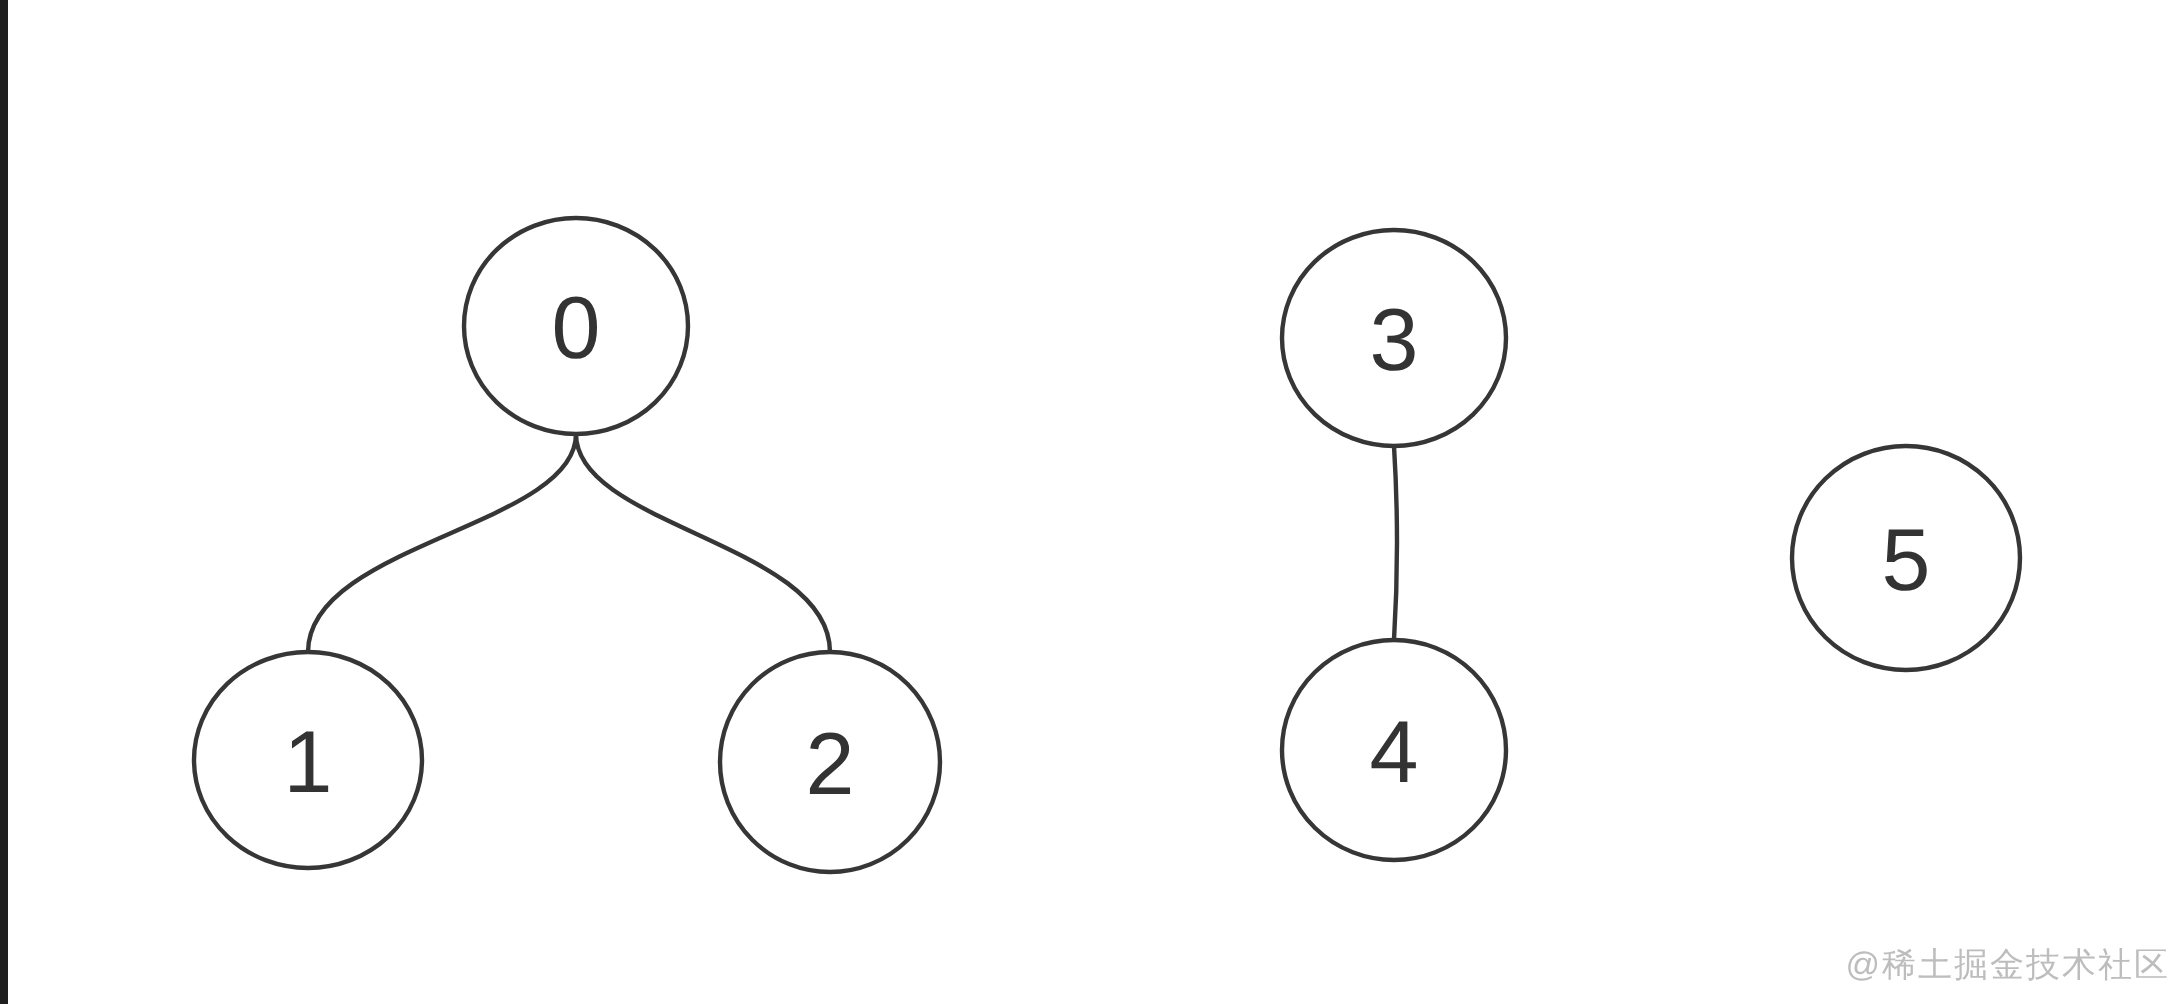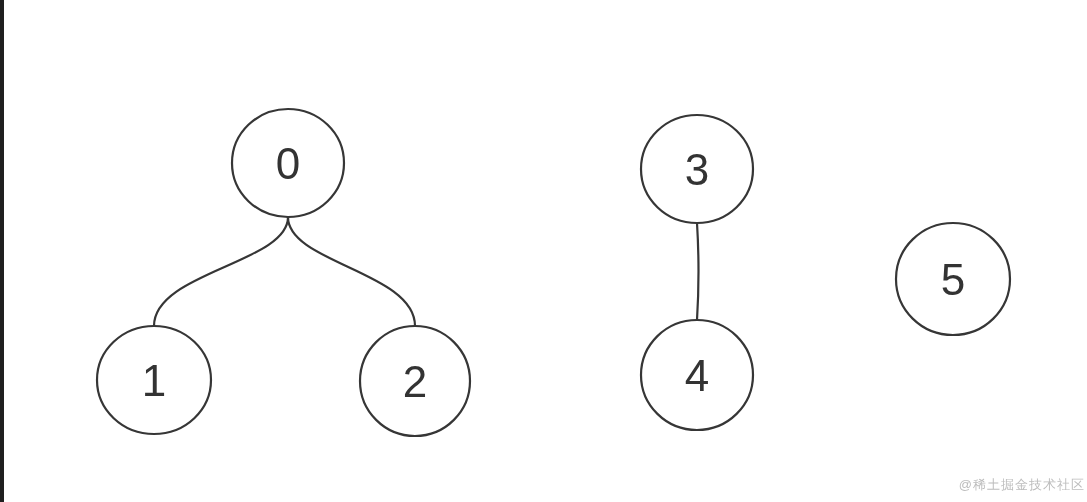--- a/index.html
+++ b/index.html
@@ -47,21 +47,21 @@
   .node-label {
     font-family: "Liberation Sans", sans-serif;
     font-size: 44px;
     fill: var(--label, #333333);
     text-anchor: middle;
   }
   .watermark {
     position: absolute;
     right: 2px;
     bottom: 8px;
-    font-size: 13px;
+    font-size: 17px;
     letter-spacing: 1px;
     color: var(--watermark, #bdbdbd);
     user-select: none;
     white-space: nowrap;
   }
 </style>
 </head>
 <body>
 
 <div class="stage">

